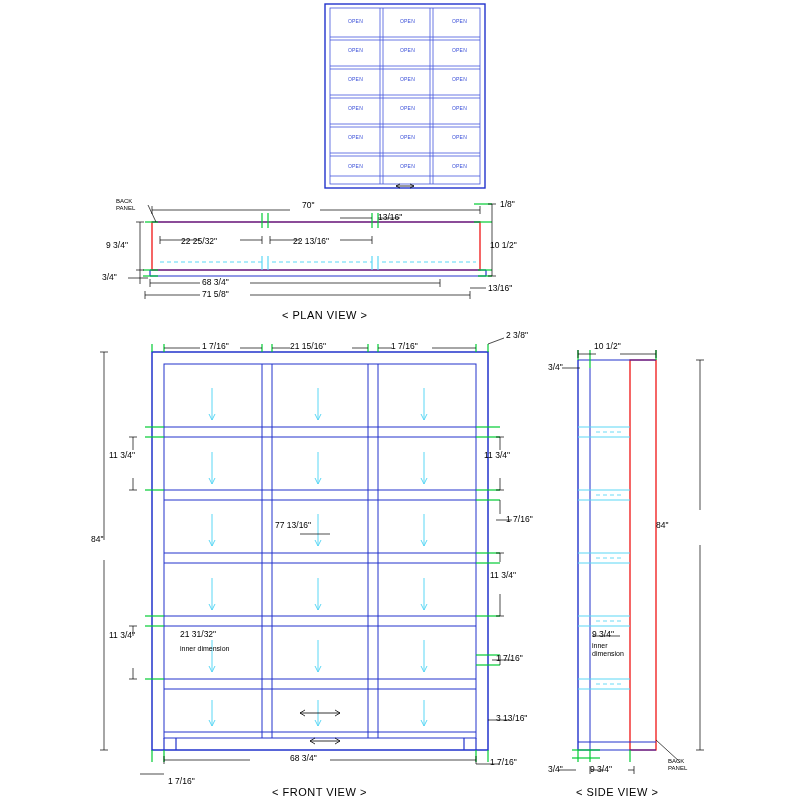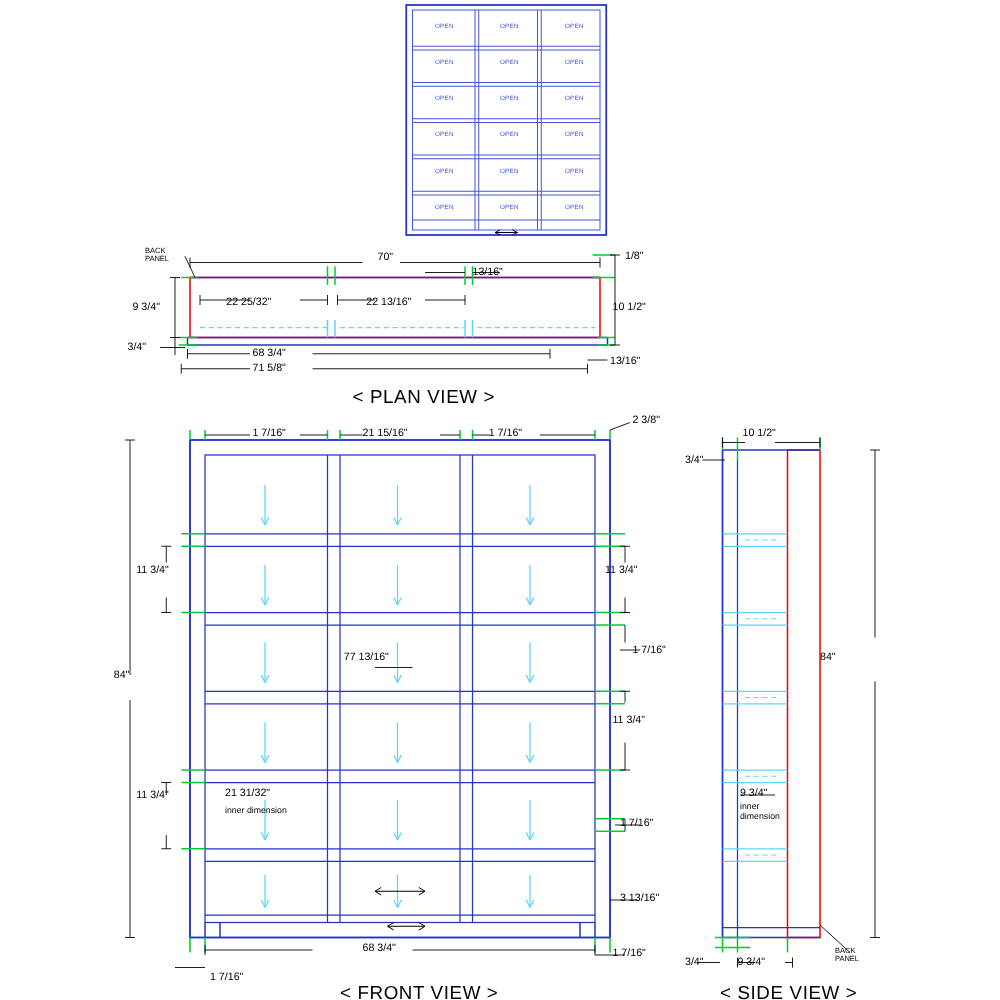--- a/index.html
+++ b/index.html
@@ -1,21 +1,21 @@
 <!DOCTYPE html>
 <html><head>
 <meta charset="utf-8">
 <style>
   html,body{margin:0;padding:0;background:#ffffff;}
   body{width:800px;height:800px;font-family:"Liberation Sans",sans-serif;color:#000;}
   #sheet{position:relative;width:800px;height:800px;overflow:hidden;}
   .lbl{position:absolute;font-size:8.5px;color:#000;white-space:nowrap;}
   .lbl.sm{font-size:7px;}
   .lbl.tiny{font-size:6px;}
-  .lbl.view{font-size:15px;letter-spacing:.5px;}
+  .lbl.view{font-size:11px;letter-spacing:.5px;}
   .open{position:absolute;font-size:5px;color:#3a4fd8;letter-spacing:.2px;}
   svg{position:absolute;left:0;top:0;}
   .blue{stroke:#2233cc;fill:none;}
   .blue2{stroke:#4455dd;fill:none;}
   .cyan{stroke:#5bd7f5;fill:none;}
   .red{stroke:#ee0000;fill:none;}
   .green{stroke:#00cc33;fill:none;}
   .blk{stroke:#000000;fill:none;}
   .dash{stroke-dasharray:4 3;}
 </style>

